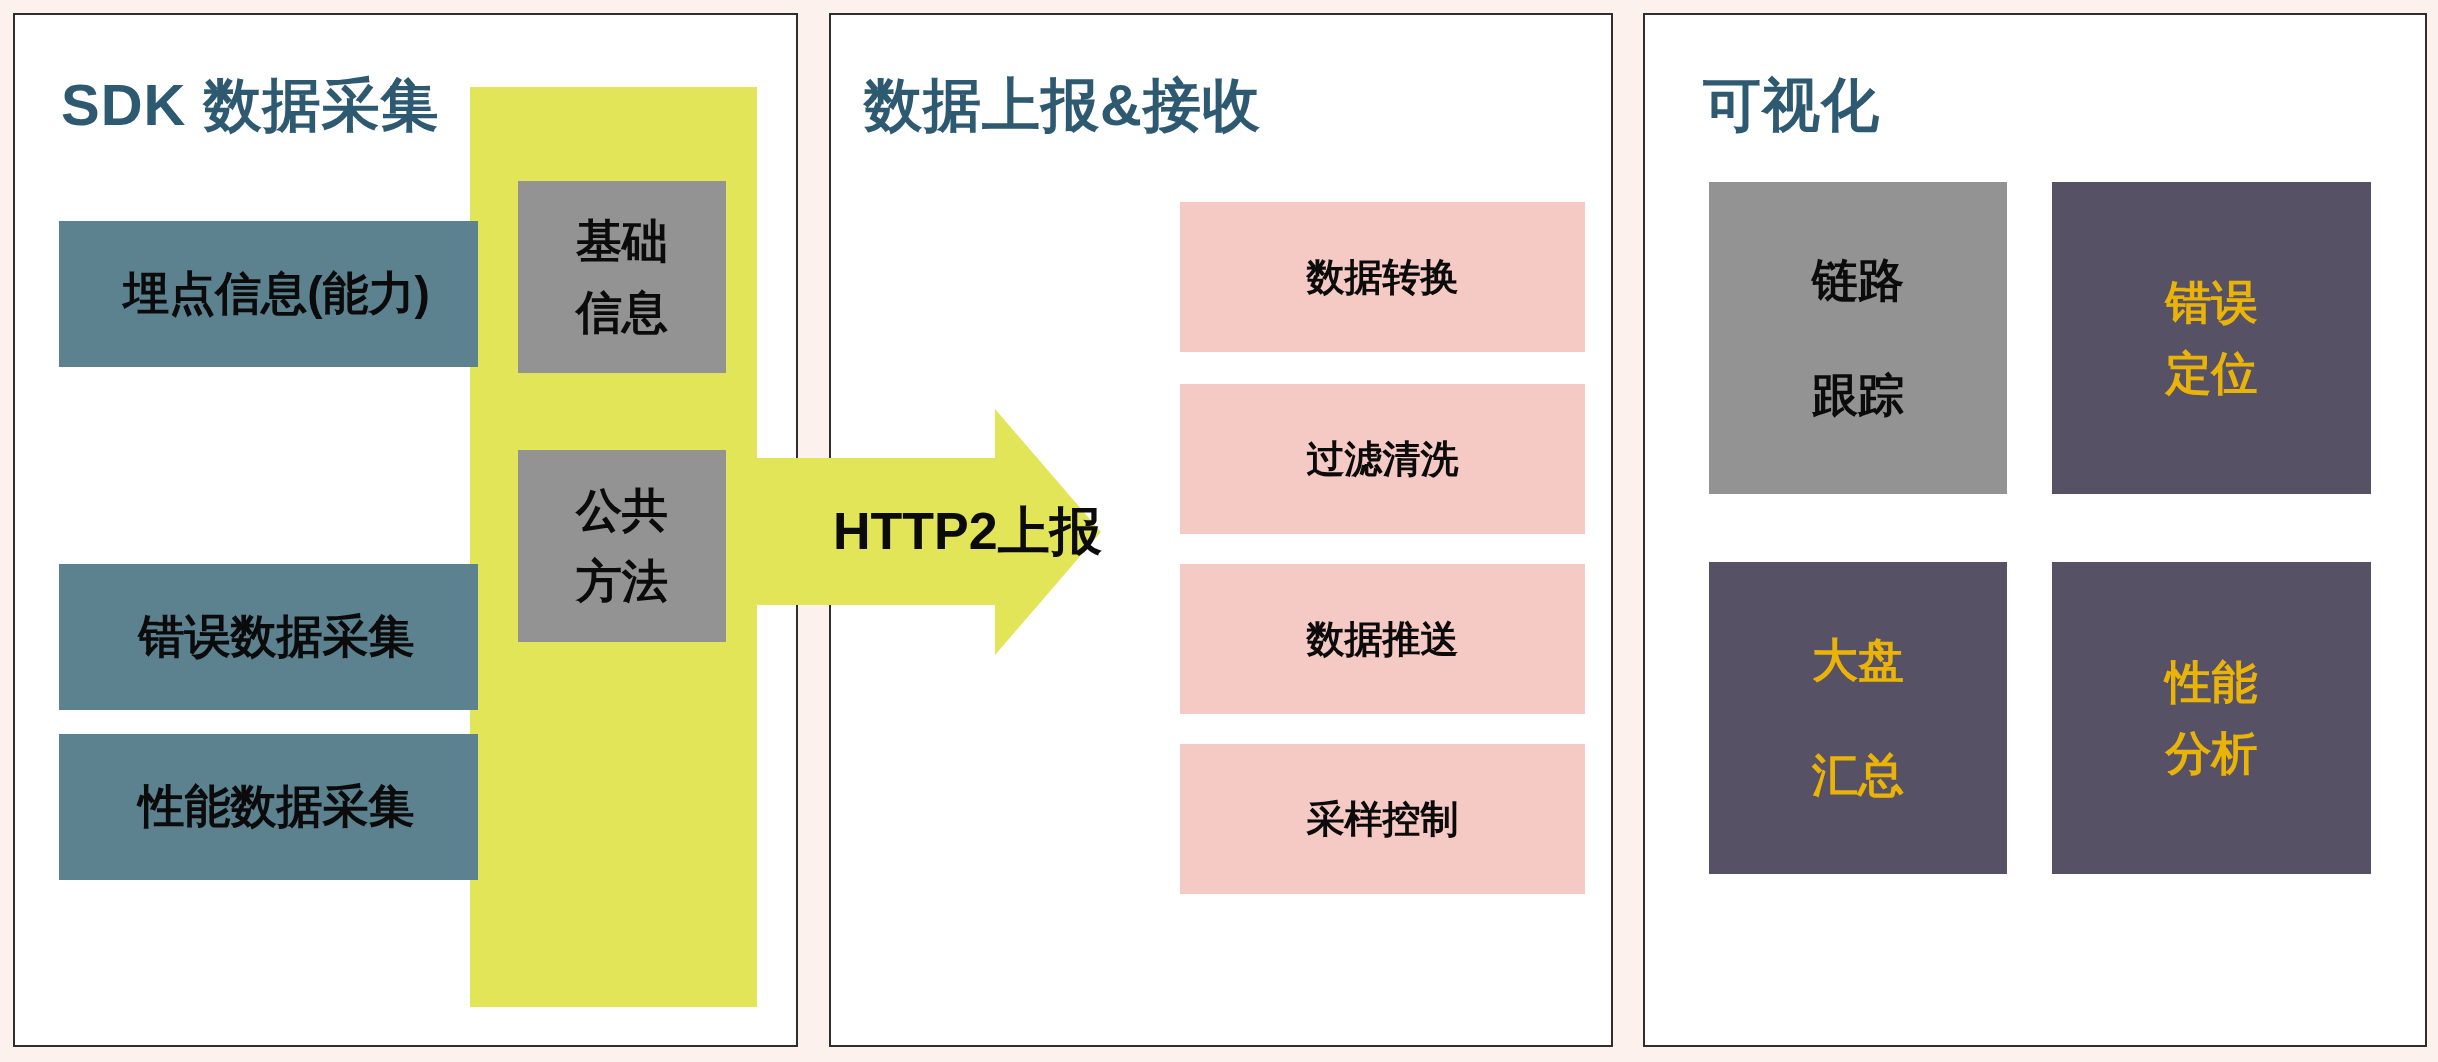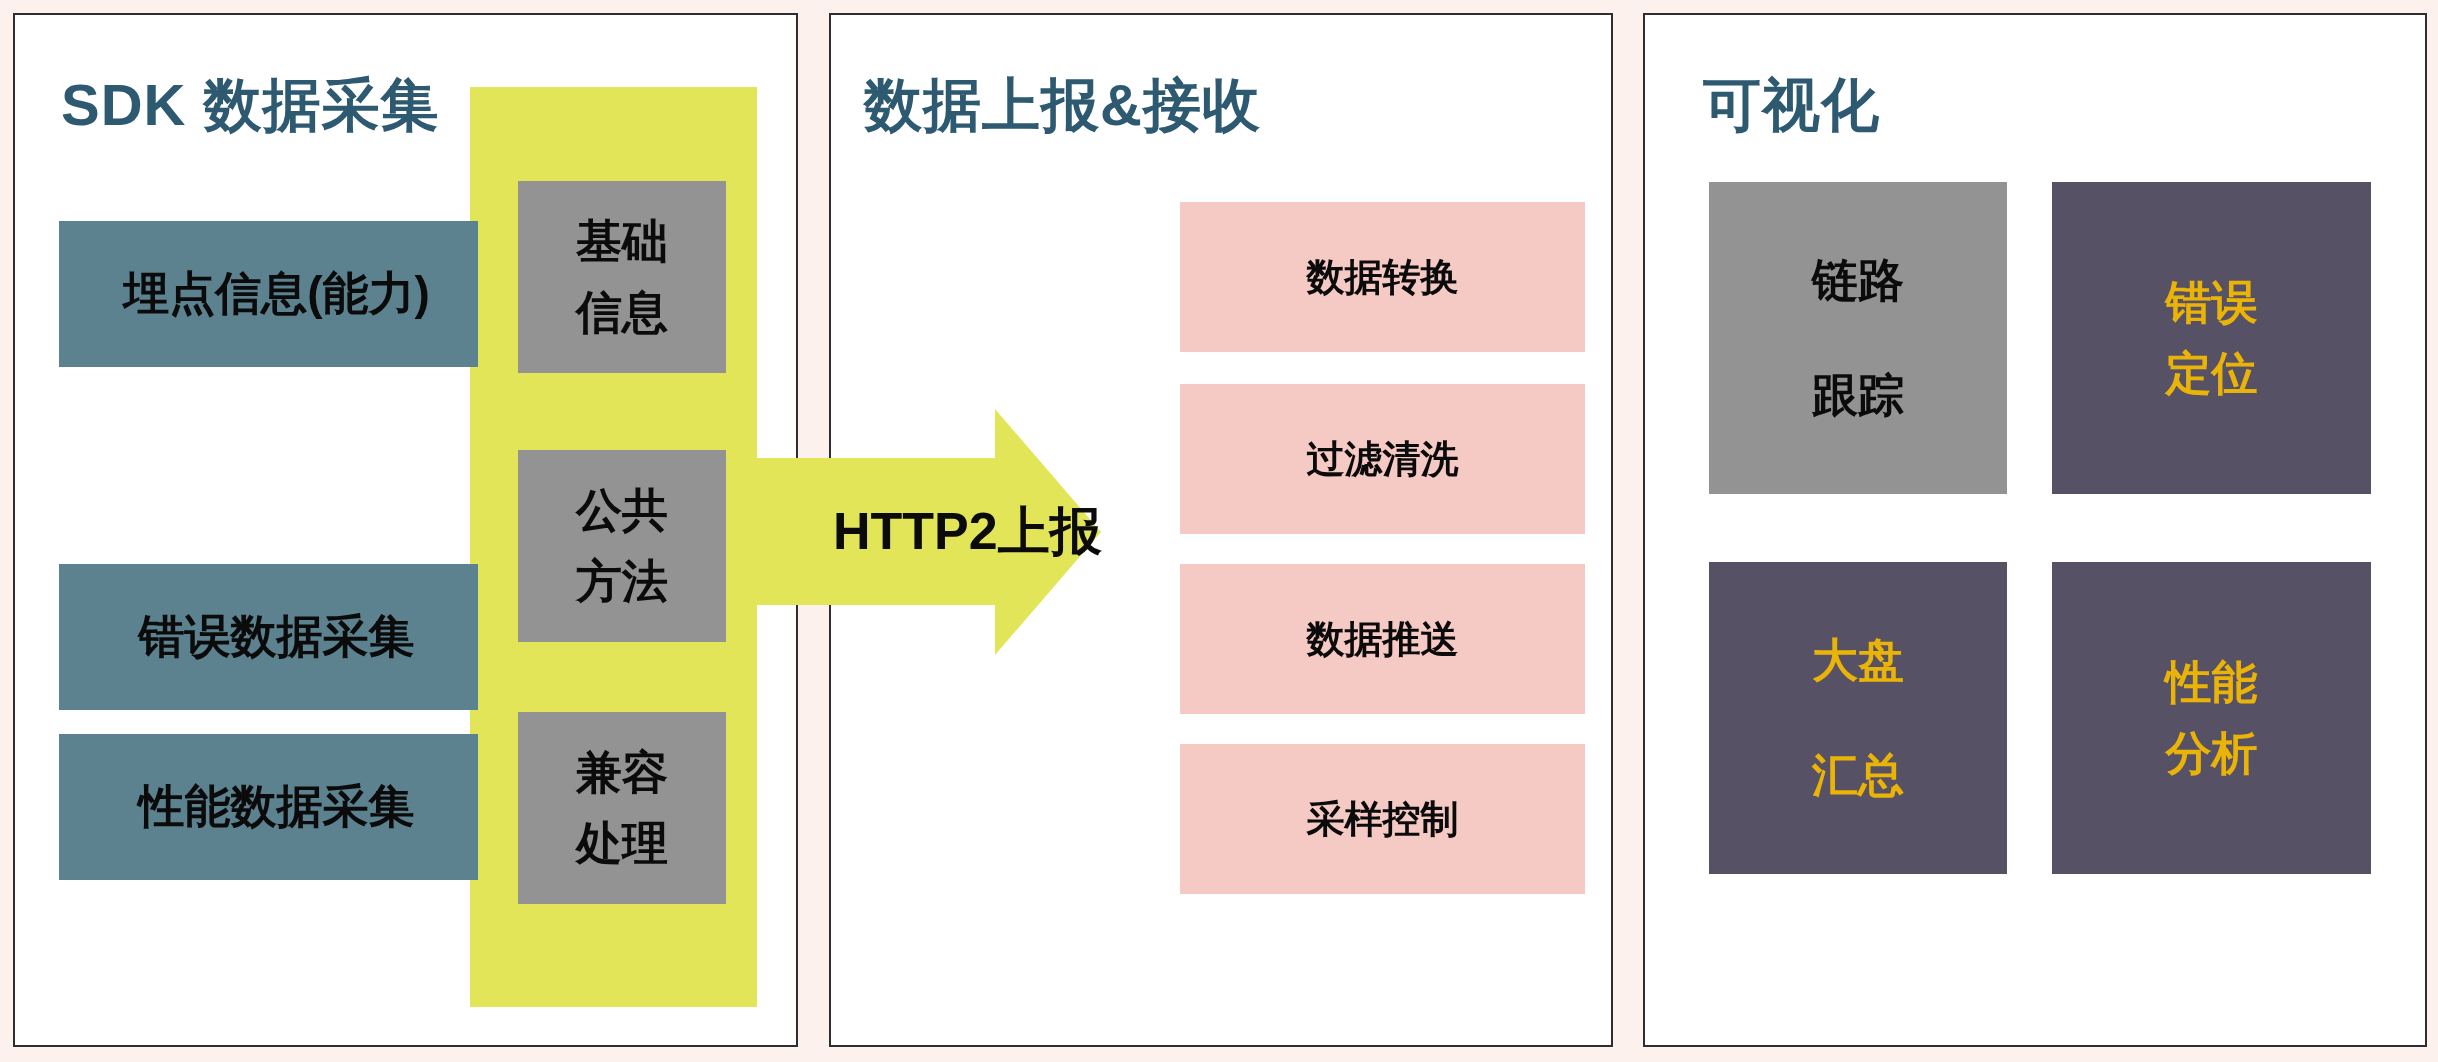--- a/index.html
+++ b/index.html
@@ -121,24 +121,20 @@
     </div>
 
     <div class="box core-box" style="top:166px">
       <span>基础</span>
       <span>信息</span>
     </div>
     <div class="box core-box" style="top:435px">
       <span>公共</span>
       <span>方法</span>
     </div>
-    <div class="box core-box" style="top:697px">
-      <span>兼容</span>
-      <span>处理</span>
-    </div>
   </section>
 
   <section class="panel" id="panel-report">
     <h2 class="panel-title">数据上报&amp;接收</h2>
 
     <div class="box pink-box" style="top:187px">
       <span>数据转换</span>
     </div>
     <div class="box pink-box" style="top:369px">
       <span>过滤清洗</span>

